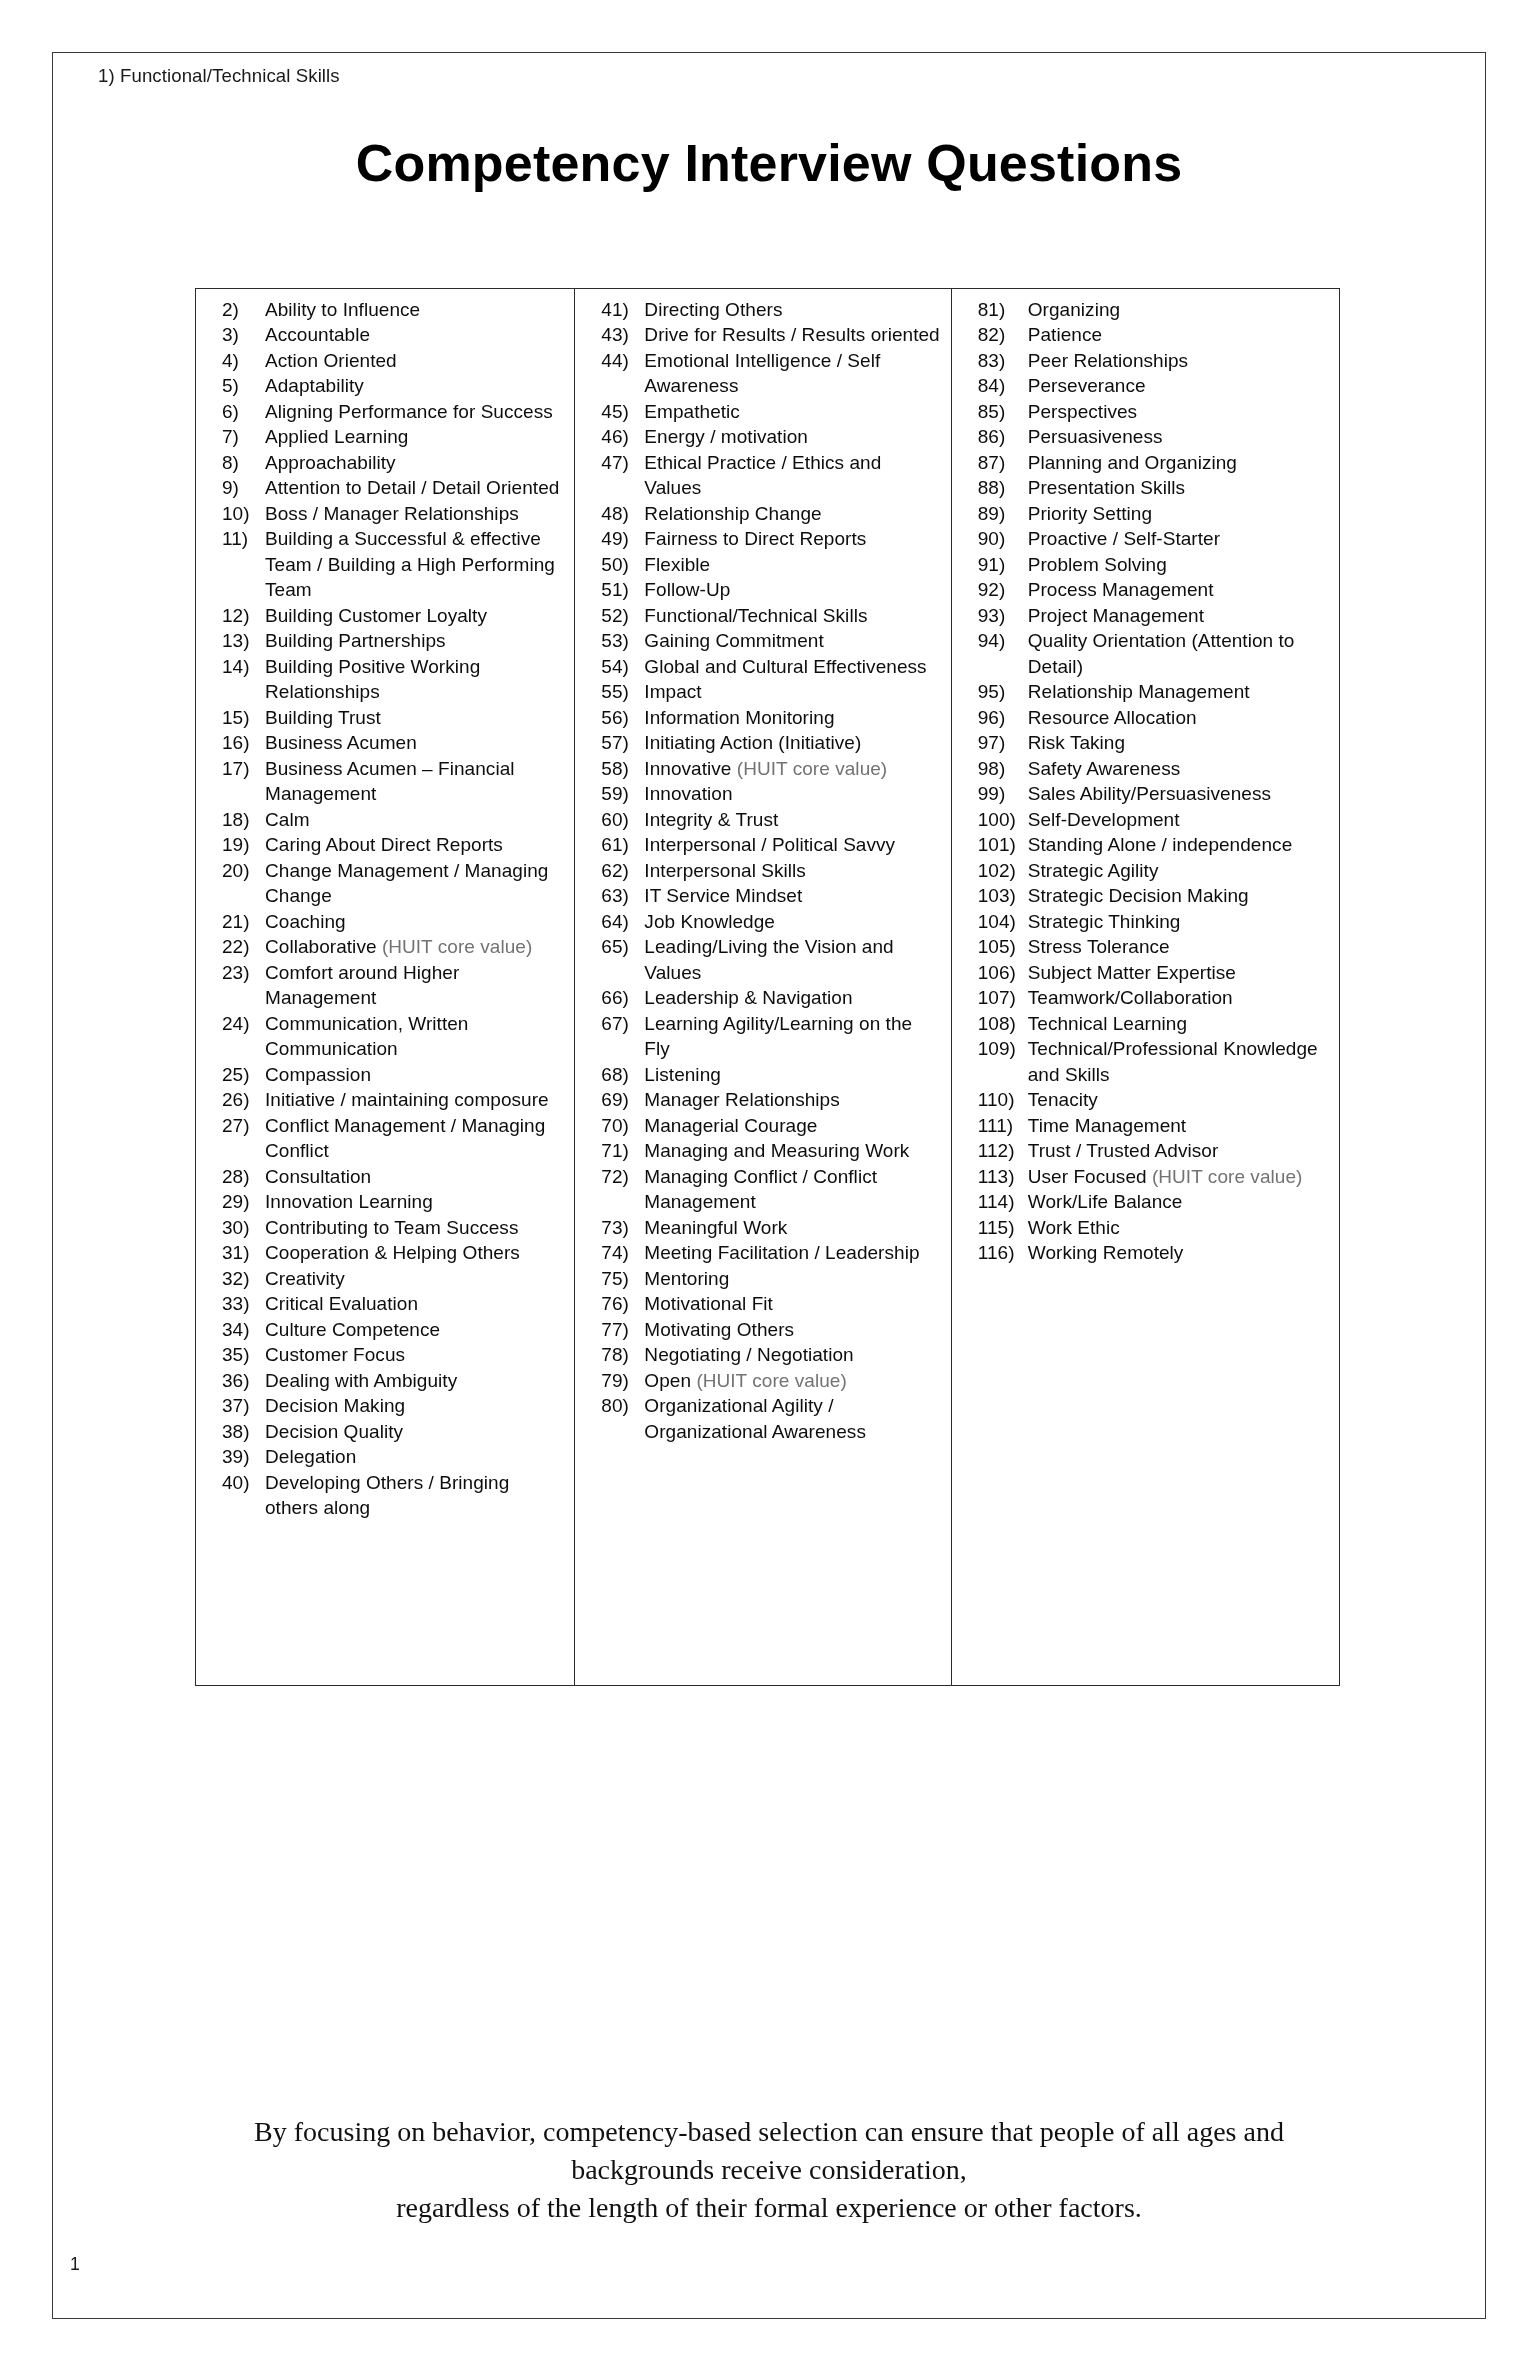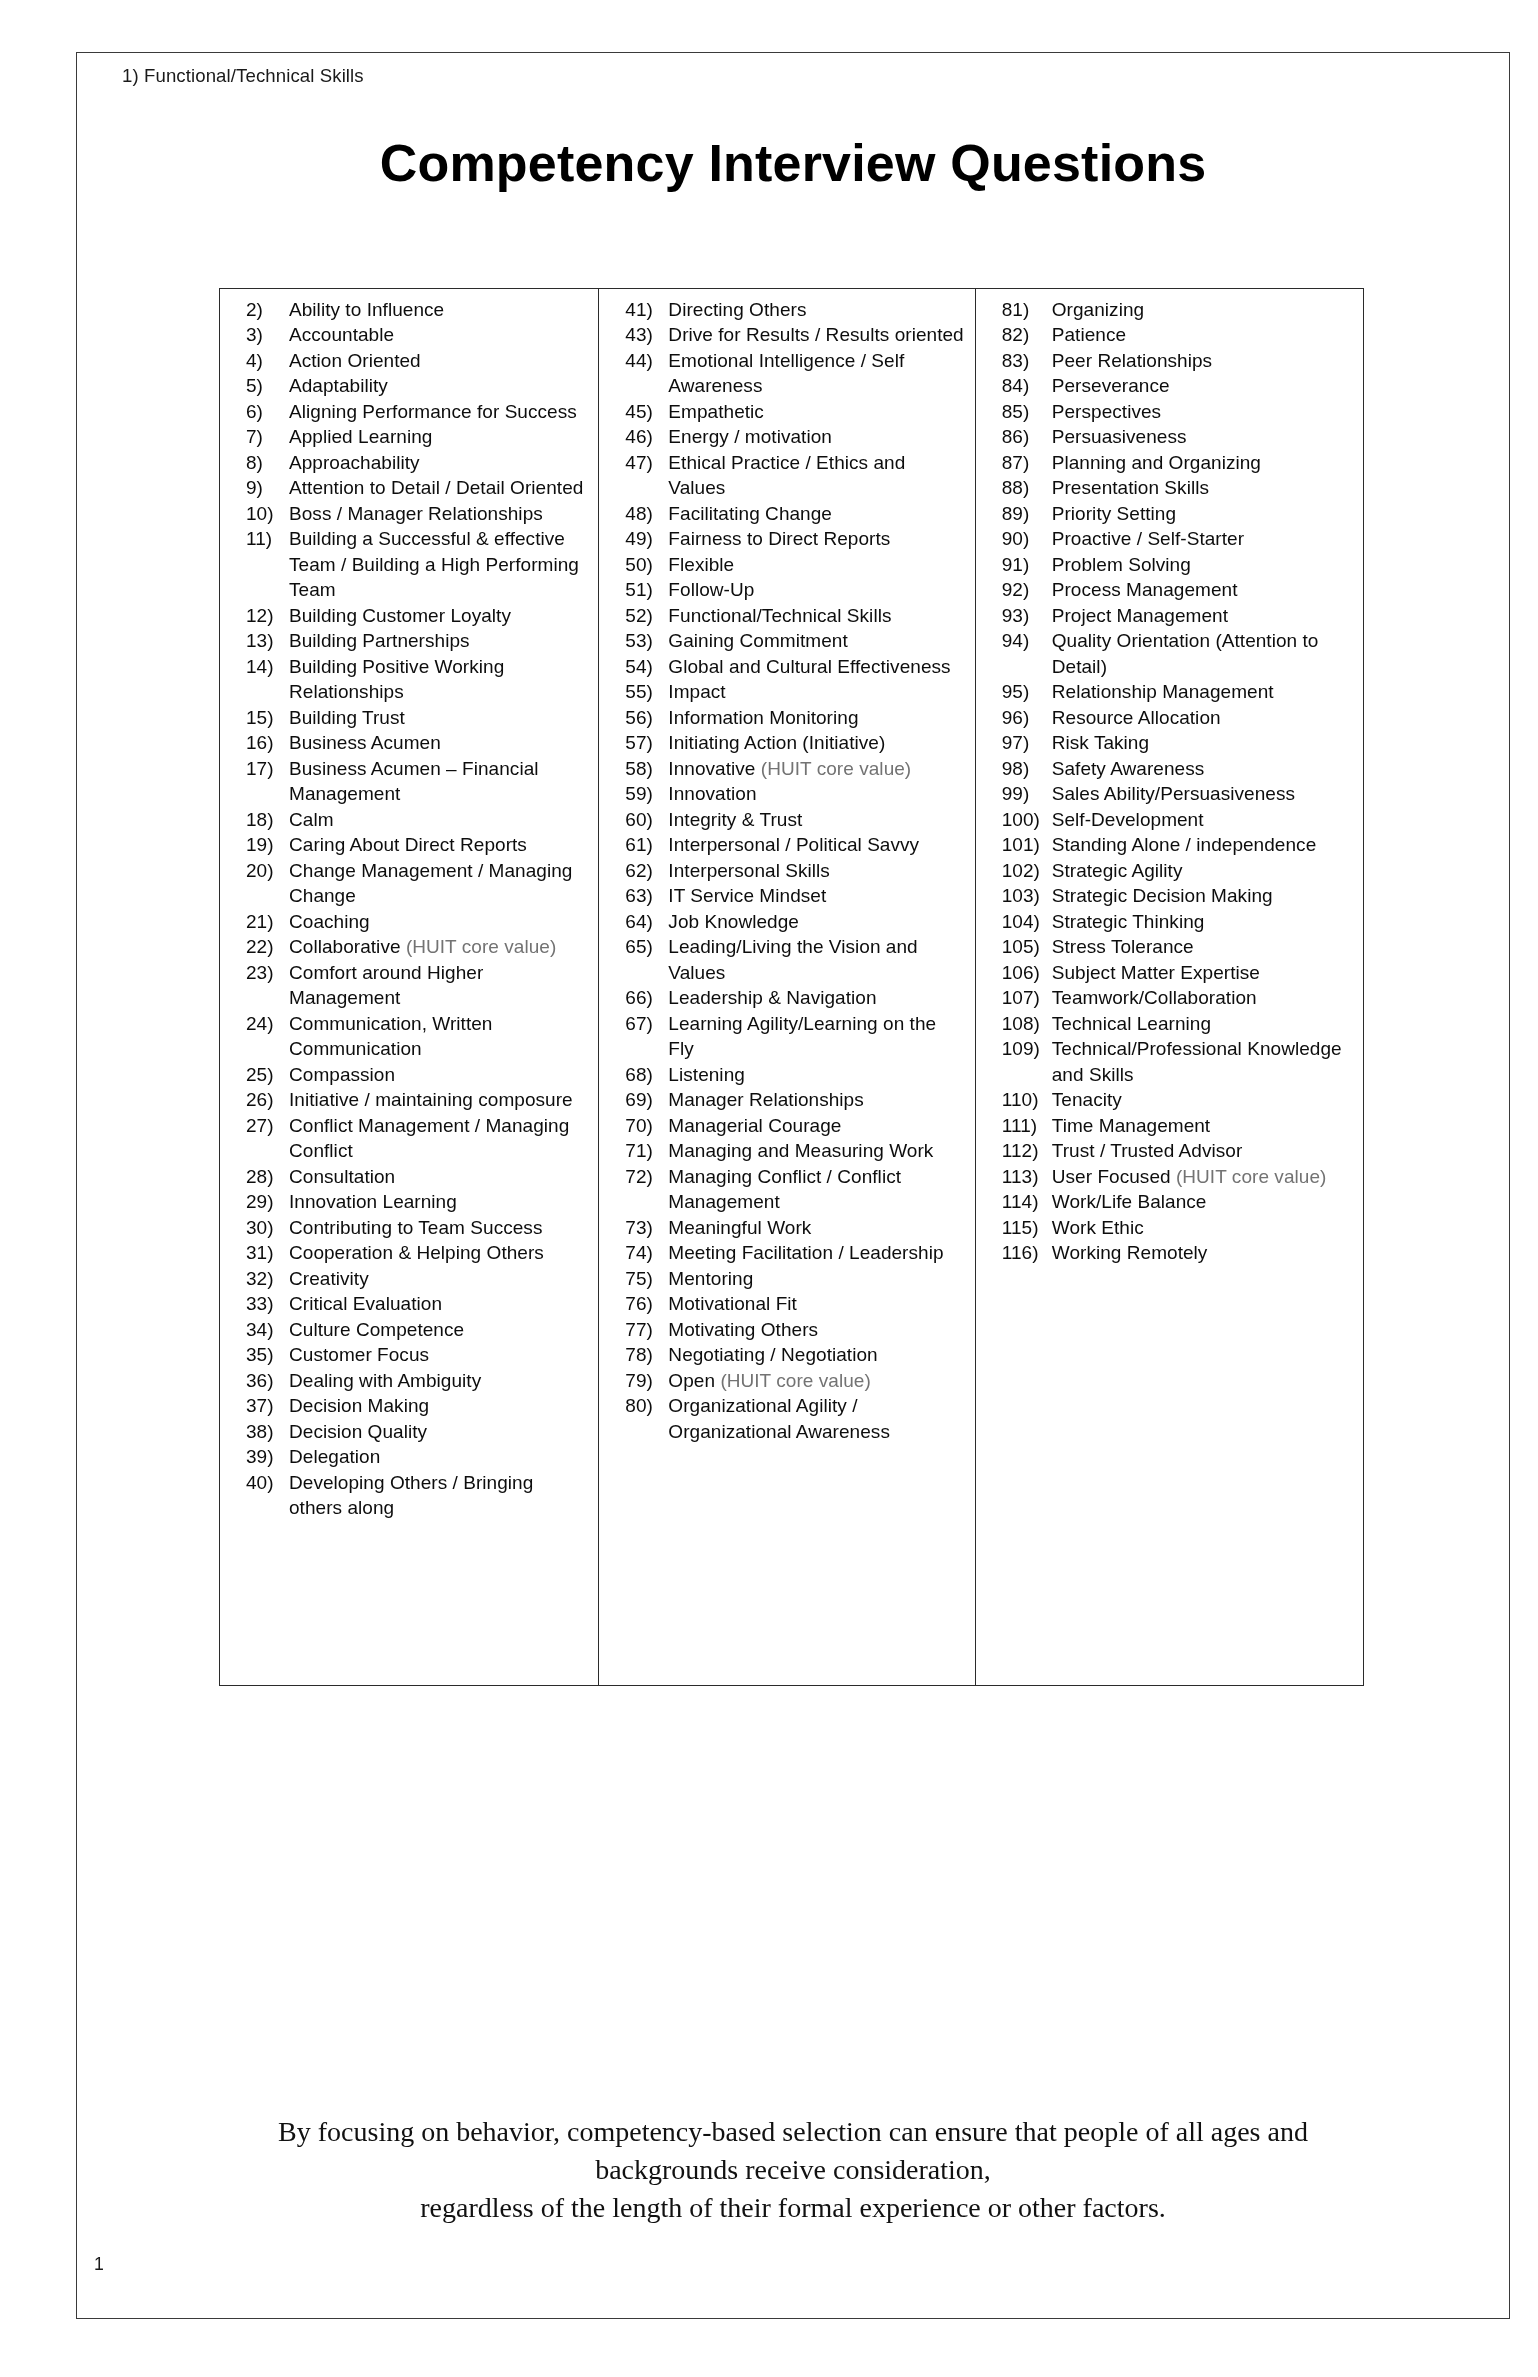--- a/index.html
+++ b/index.html
@@ -18,21 +18,20 @@
 
   
   .page-frame {
     position: absolute;
     left: 52px;
     top: 52px;
     width: 1434px;
     height: 2267px;
     border: 1.9px solid #3a3a3a;
     box-sizing: border-box;
-    margin-left: 24px;
   }
 
   .page-inner {
     position: absolute;
     left: 0;
     top: 0;
     right: 0;
     bottom: 0;
   }
 
@@ -192,21 +191,21 @@
           </ul>
       </div>
       <div class="col col-2">
         <ul class="item-list">
             <li class="item"><span class="num">41)</span><span>Directing Others</span></li>
             <li class="item"><span class="num">43)</span><span>Drive for Results / Results oriented</span></li>
             <li class="item"><span class="num">44)</span><span>Emotional Intelligence / Self Awareness</span></li>
             <li class="item"><span class="num">45)</span><span>Empathetic</span></li>
             <li class="item"><span class="num">46)</span><span>Energy / motivation</span></li>
             <li class="item"><span class="num">47)</span><span>Ethical Practice / Ethics and Values</span></li>
-            <li class="item"><span class="num">48)</span><span>Facilitating Change</span></li>
+            <li class="item"><span class="num">48)</span><span>Relationship Change</span></li>
             <li class="item"><span class="num">49)</span><span>Fairness to Direct Reports</span></li>
             <li class="item"><span class="num">50)</span><span>Flexible</span></li>
             <li class="item"><span class="num">51)</span><span>Follow-Up</span></li>
             <li class="item"><span class="num">52)</span><span>Functional/Technical Skills</span></li>
             <li class="item"><span class="num">53)</span><span>Gaining Commitment</span></li>
             <li class="item"><span class="num">54)</span><span>Global and Cultural Effectiveness</span></li>
             <li class="item"><span class="num">55)</span><span>Impact</span></li>
             <li class="item"><span class="num">56)</span><span>Information Monitoring</span></li>
             <li class="item"><span class="num">57)</span><span>Initiating Action (Initiative)</span></li>
             <li class="item"><span class="num">58)</span><span>Innovative </span><span class="note">(HUIT core value)</span></li>

